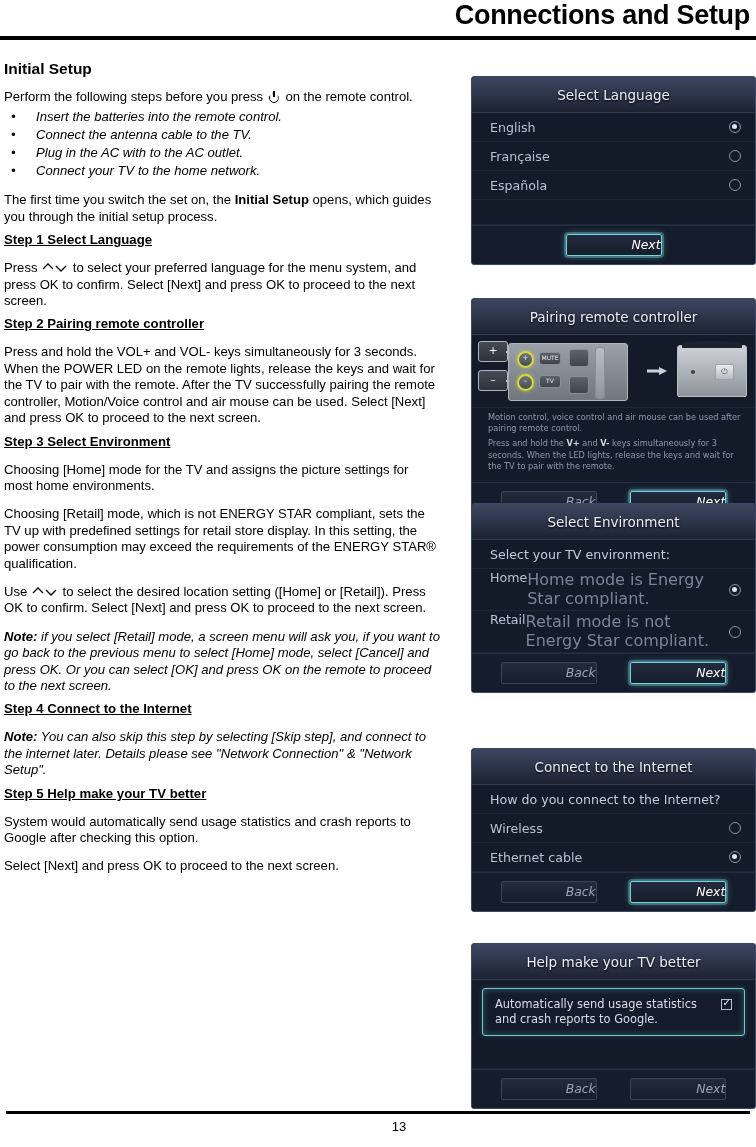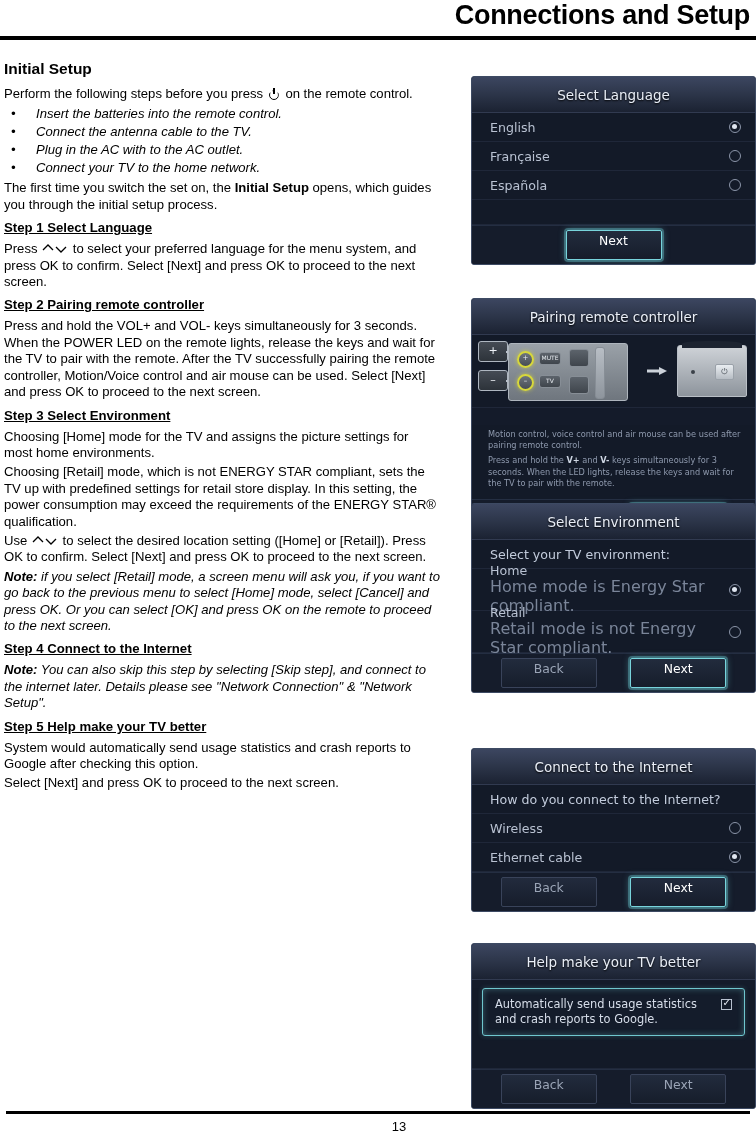--- a/index.html
+++ b/index.html
@@ -36,21 +36,21 @@
   }
 
   
   .doc-column{
     position:absolute; left:4px; top:60px; width:436px;
   }
   .doc-column h2{
     font-size:15.5px; font-weight:bold; margin:0 0 9px 0; line-height:1.1;
   }
   .doc-column p{
-    margin:0 0 3px 0; font-size:13.1px; line-height:16.4px;
+    margin:12px 0 3px 0; font-size:13.1px; line-height:16.4px;
   }
   .step-head{
     font-size:13.2px; font-weight:bold; text-decoration:underline;
     margin:7px 0 5px 0; line-height:16px;
   }
   ul.bullets{ margin:2px 0 3px 0; padding:0; list-style:none;}
   ul.bullets li{
     font-size:13.1px; line-height:18px; position:relative; padding-left:32px;font-style:italic;
   }
   ul.bullets li:before{
@@ -99,60 +99,61 @@
     height:29px; display:flex; align-items:center;
     padding:0 14px 0 18px;
     border-bottom:1px solid #1d2troubles;
     border-bottom:1px solid #1e out;
     border-bottom:1px solid #1e2troubles;
     border-bottom:1px solid #1f2739;
     color:#b9c2d2; font-size:12.6px;
     justify-content:space-between;
     box-sizing:border-box;
   }
-  .row .row-label{ display:flex; flex-direction:column; line-height:1.15;}
+  .row .row-label{ display:flex; flex-direction:row; line-height:1.15;}
   .row .sub{ font-size:16px; color:#7a8599; margin-top:0;}
   .row.tall{ height:42px; }
   .row.prompt{ color:#c2cbdb; border-bottom:1px solid #1f2739;}
   .radio{
     width:12px;height:12px;border-radius:50%;
     border:1.5px solid #8b95a8; box-sizing:border-box;
     position:relative; flex:0 0 auto;
   }
   .radio.on:after{
     content:""; position:absolute; left:2.2px; top:2.2px;
     width:5.2px;height:5.2px;border-radius:50%;background:#dfe5ef;
   }
   .panel-foot{
     height:38px; display:flex; align-items:center; justify-content:space-around;
     background:#151c2b;
     border-top:1px solid #242e42;
     padding:0 12px;
   }
   .btn{
-    min-width:96px; height:30px; line-height:20px; text-align:center;
+    min-width:96px; height:22px; line-height:20px; text-align:right;
     font-size:12.4px; color:#e3e9f3;
     border:1px solid #4b566e; border-radius:2px;
     background:linear-gradient(180deg,#222b3d,#161d2b);
     box-sizing:border-box;
+    font-style:italic;
   }
   .btn.focus{
     border:1px solid #78d4dc;
     box-shadow:0 0 0 2px rgba(108,206,214,.35), 0 0 7px rgba(108,206,214,.55);
     color:#ffffff;
   }
   .btn.dim{ color:#9aa4b6; border-color:#39435a;}
 
   
   .pair-art{
     height:72px; position:relative; background:#131a28;
     border-bottom:1px solid #1f2739;
   }
   .pair-text{
-    padding:4px 14px 6px 16px; background:#131a28;margin-top:17px;
+    padding:4px 14px 6px 16px; background:#131a28;
   }
   .pair-text p{
     margin:0 0 4px 0; color:#8e99ad; font-size:8.2px; line-height:11.2px;
   }
   .pair-text p b{ color:#cfd7e4; }
   .remote{
     position:absolute; left:36px; top:8px; width:118px; height:56px;
     background:linear-gradient(180deg,#9aa1a8,#6f767e);
     border:1px solid #aeb5bd; border-radius:3px;
   }

